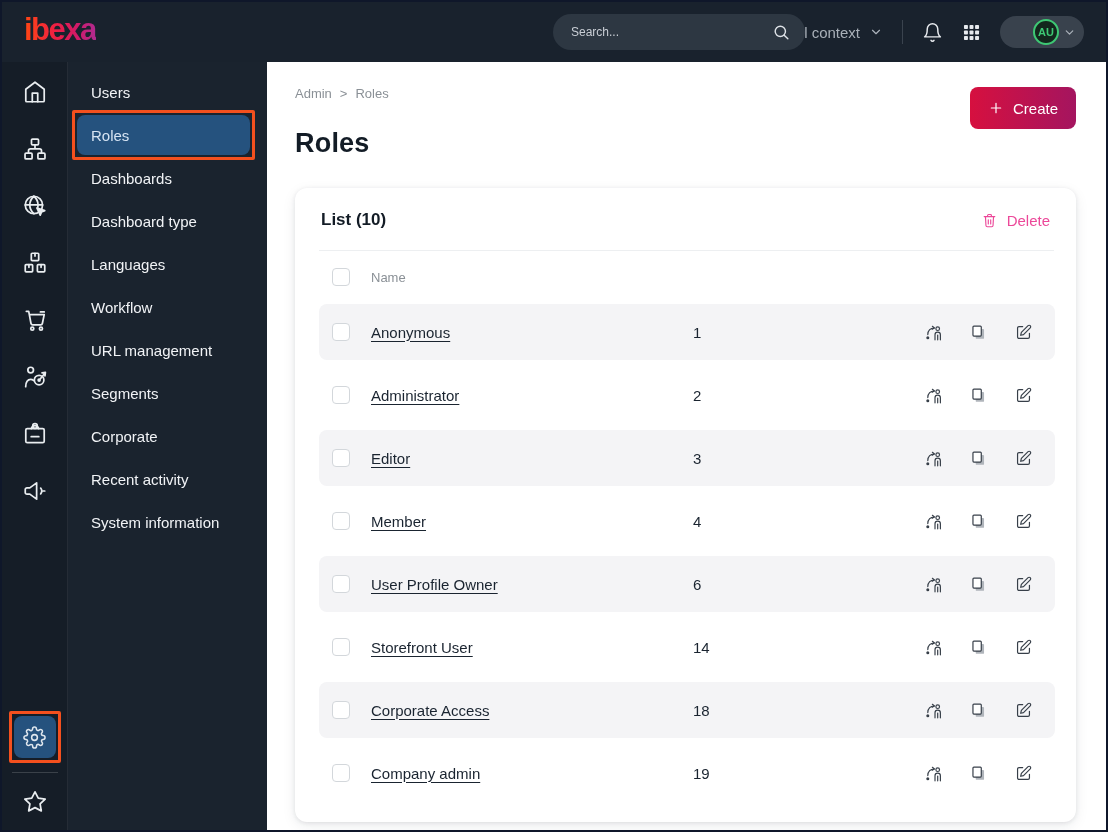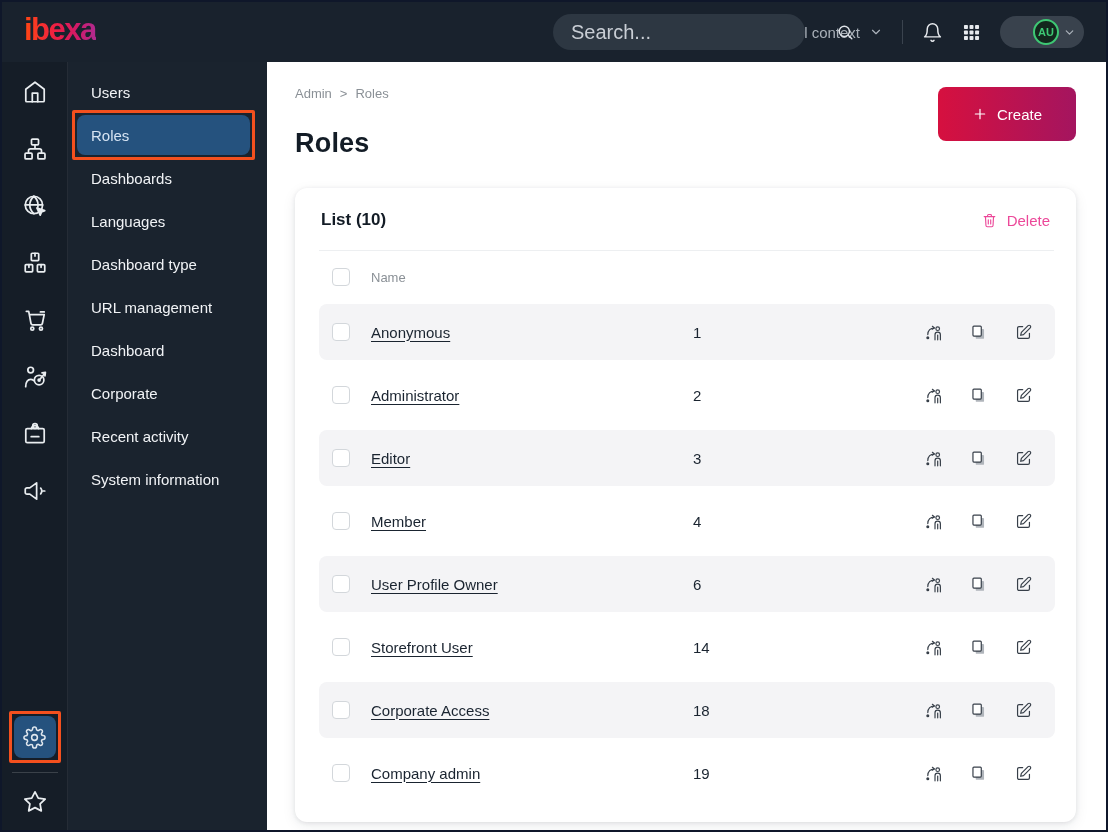--- a/index.html
+++ b/index.html
@@ -21,21 +21,21 @@
     -webkit-background-clip:text; background-clip:text; color:transparent;
     padding-bottom:6px;
   }
   .search-pill {
     position:absolute; left:551px; top:12px; width:252px; height:36px;
     background:#2d3742; border-radius:18px; display:flex; align-items:center;
     padding:0 14px 0 18px;
   }
   .search-pill input {
     flex:1; background:transparent; border:none; outline:none;
-    color:#eab308; font-size:20px; font-family:inherit;
+    color:#eab308; font-size:12px; font-family:inherit;
   }
   .search-pill input::placeholder { color:#c9ced5; opacity:1; }
   .tb-right { margin-left:auto; display:flex; align-items:center; gap:19px; color:#aab2ba; }
   .site-ctx { display:flex; align-items:center; gap:9px; font-size:15px; color:#a9b0b8; cursor:default; }
   .tb-divider { width:1px; height:24px; background:#3a434e; }
   .tb-icon { color:#e7eaee; display:flex; align-items:center; }
   .avatar-pill {
     display:flex; align-items:center; gap:4px; background:#39424d;
     border-radius:16px; padding:3px 8px 3px 3px;
   }
@@ -80,21 +80,21 @@
   .menu-item.active::after {
     content:""; position:absolute; inset:-5px; border:3px solid #f4501e;
     border-radius:2px; pointer-events:none;
   }
 
   
   .main { flex:1; background:#fff; position:relative; padding:0 30px 0 28px; overflow:hidden; }
   .breadcrumb { margin-top:24px; font-size:13px; color:#8a9096; display:flex; gap:8px; align-items:center; }
   .breadcrumb .crumb { cursor:pointer; }
   .create-btn {
-    position:absolute; top:25px; right:30px; height:54px; padding:0 34px;
+    position:absolute; top:25px; right:30px; height:42px; padding:0 18px;
     border:none; border-radius:8px; cursor:pointer;
     background:linear-gradient(90deg,#d6103f 0%, #a4155f 100%);
     color:#fff; font-size:15px; font-weight:500; font-family:inherit;
     display:flex; align-items:center; gap:9px;
   }
   .page-title { margin-top:27px; font-size:27px; font-weight:800; color:#131c26; letter-spacing:0.2px; }
 
   
   .card {
     margin-top:29px; background:#fff; border-radius:12px;
@@ -282,24 +282,25 @@
             <polygon points="12 2.6 15 8.4 21.4 9.3 16.7 13.8 17.8 20.2 12 17.2 6.2 20.2 7.3 13.8 2.6 9.3 9 8.4"></polygon>
           </svg>
         </div>
       </div>
     </div>
 
     <div class="menu">
       <div class="menu-item">Users</div>
       <div class="menu-item active">Roles</div>
       <div class="menu-item">Dashboards</div>
+      <div class="menu-item">Dashboard type</div>
       <div class="menu-item">Languages</div>
-      <div class="menu-item">Dashboard type</div>
+      <div class="menu-item">Workflow</div>
       <div class="menu-item">URL management</div>
-      <div class="menu-item">Dashboard</div>
+      <div class="menu-item">Segments</div>
       <div class="menu-item">Corporate</div>
       <div class="menu-item">Recent activity</div>
       <div class="menu-item">System information</div>
     </div>
 
     <div class="main">
 
       <div class="breadcrumb">
         <span class="crumb">Admin</span>
         <span>&gt;</span>

